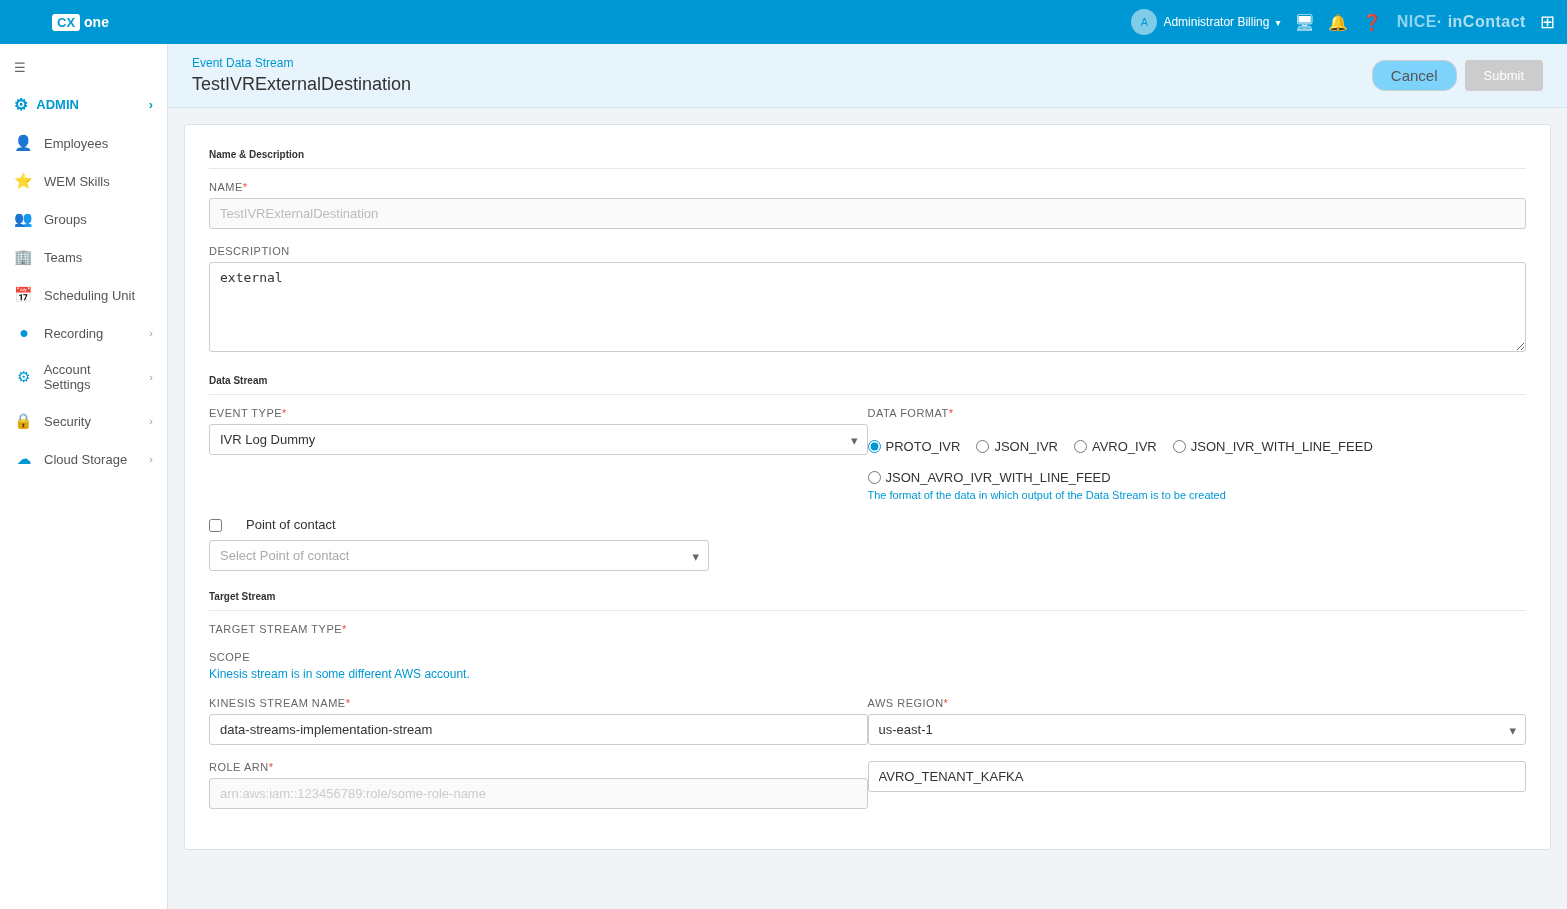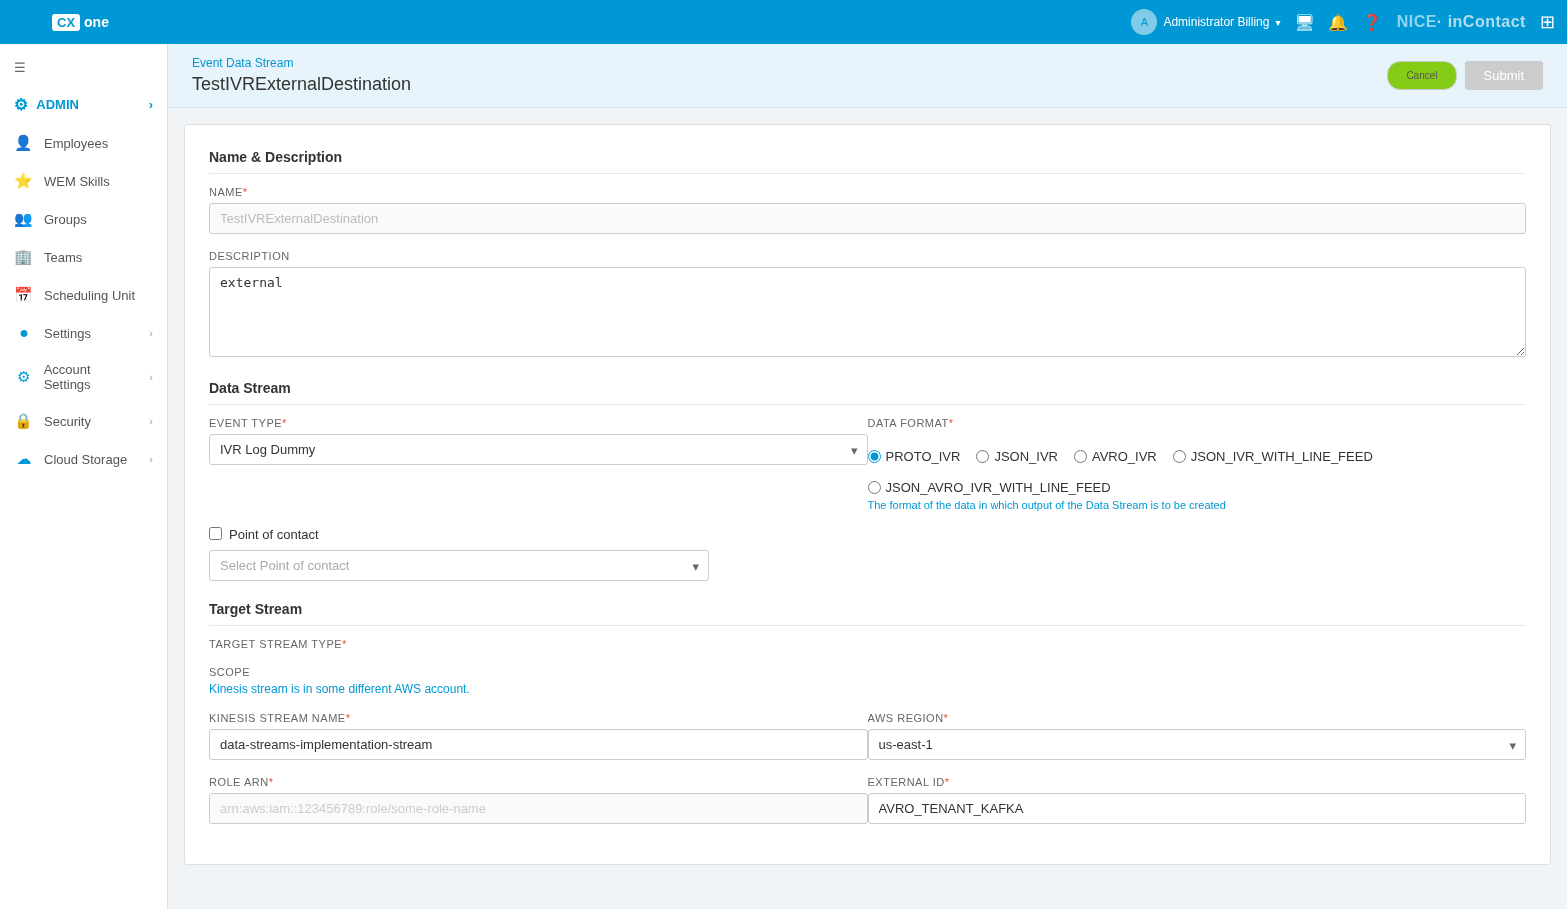--- a/index.html
+++ b/index.html
@@ -80,27 +80,27 @@
       display: flex;
       align-items: center;
       justify-content: space-between;
       border-bottom: 1px solid #d0e8f5;
     }
     .breadcrumb { color: #0098d4; font-size: 12px; margin-bottom: 4px; cursor: pointer; }
     .page-title { font-size: 18px; color: #333; font-weight: 400; }
     .page-header-actions { display: flex; gap: 8px; }
 
     .btn-cancel {
-      background: #84cc16;
+      background: #7dd3fc;
       border: 1px solid #ccc;
       color: #555;
       padding: 6px 18px;
       border-radius: 13px;
       cursor: pointer;
-      font-size: 10px;
+      font-size: 15px;
     }
     .btn-submit {
       background: #0098d4;
       border: 1px solid #0098d4;
       color: white;
       padding: 6px 18px;
       border-radius: 3px;
       cursor: pointer;
       font-size: 13px;
     }
@@ -109,21 +109,21 @@
     
     .form-content {
       background: white;
       margin: 16px;
       padding: 24px;
       border: 1px solid #e0e0e0;
       border-radius: 3px;
     }
 
     .section-header {
-      font-size: 14px;
+      font-size: 10px;
       font-weight: 600;
       color: #333;
       margin-bottom: 12px;
       padding-bottom: 8px;
       border-bottom: 1px solid #e8e8e8;
     }
 
     .form-group { margin-bottom: 16px; }
     .form-label {
       font-size: 11px;
@@ -190,21 +190,21 @@
     
     .data-stream-section { margin-top: 20px; }
 
     
     .radio-group { display: flex; align-items: center; gap: 16px; flex-wrap: wrap; margin-top: 20px; }
     .radio-item { display: flex; align-items: center; gap: 5px; cursor: pointer; }
     .radio-item input[type="radio"] { accent-color: #0098d4; }
     .radio-hint { font-size: 11px; color: #0098d4; margin-top: 4px; }
 
     
-    .checkbox-item { display: flex; align-items: flex-start; gap: 7px; cursor: pointer; margin-bottom: 8px; }
+    .checkbox-item { display: flex; align-items: flex-end; gap: 24px; cursor: pointer; margin-bottom: 8px; }
     .checkbox-item input[type="checkbox"] { accent-color: #0098d4; }
 
     
     .target-stream-section { margin-top: 20px; }
     .scope-label { font-size: 11px; color: #666; text-transform: uppercase; letter-spacing: 0.5px; margin-bottom: 4px; display: block; }
     .scope-value { color: #0098d4; font-size: 12px; margin-bottom: 12px; }
 
     .name-input-masked {
       background: #f5f5f5;
       color: #aaa;
@@ -263,21 +263,21 @@
     <div class="sidebar-item">
       <span class="item-icon">🏢</span>
       <span>Teams</span>
     </div>
     <div class="sidebar-item">
       <span class="item-icon">📅</span>
       <span>Scheduling Unit</span>
     </div>
     <div class="sidebar-item">
       <span class="item-icon">⏺</span>
-      <span>Settings</span>
+      <span>Recording</span>
       <span class="chevron-right">›</span>
     </div>
     <div class="sidebar-item">
       <span class="item-icon">⚙</span>
       <span>Account Settings</span>
       <span class="chevron-right">›</span>
     </div>
     <div class="sidebar-item">
       <span class="item-icon">🔒</span>
       <span>Security</span>
@@ -427,23 +427,20 @@
           <div class="form-col">
             <div class="form-group">
               <label class="form-label">
                 <span>ROLE ARN</span><span class="required">*</span>
               </label>
               <input type="text" class="form-input" value="arn:aws:iam::123456789:role/some-role-name" style="color: rgb(204, 204, 204); background: rgb(250, 250, 250);">
             </div>
           </div>
           <div class="form-col">
             <div class="form-group">
-              <label class="form-label">
-                <span>EXTERNAL ID</span><span class="required">*</span>
-              </label>
               <input type="text" class="form-input" value="AVRO_TENANT_KAFKA" style="">
             </div>
           </div>
         </div>
 
       </div>
     </div>
   </main>
 </div>
 

